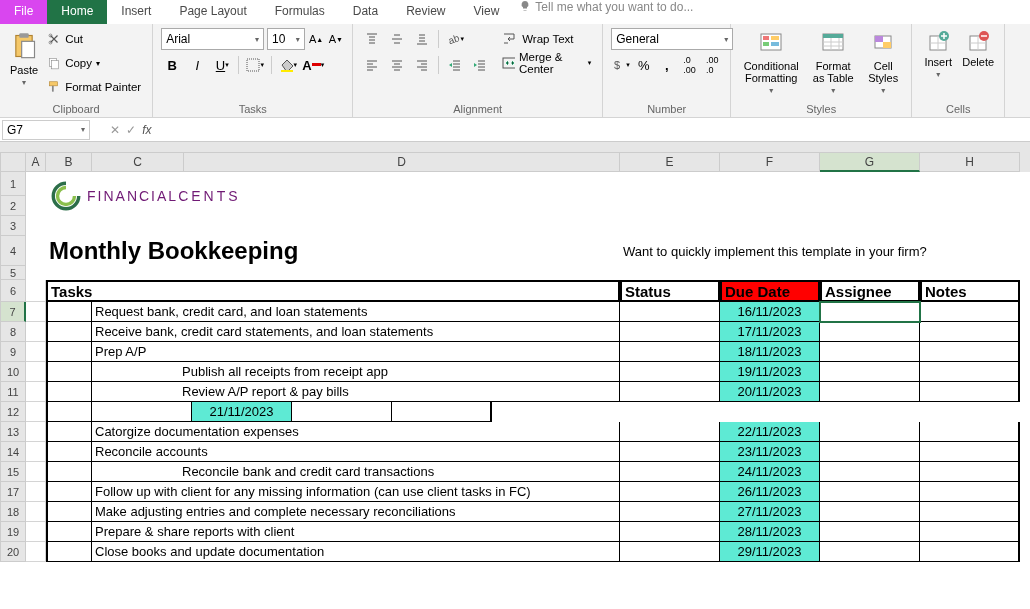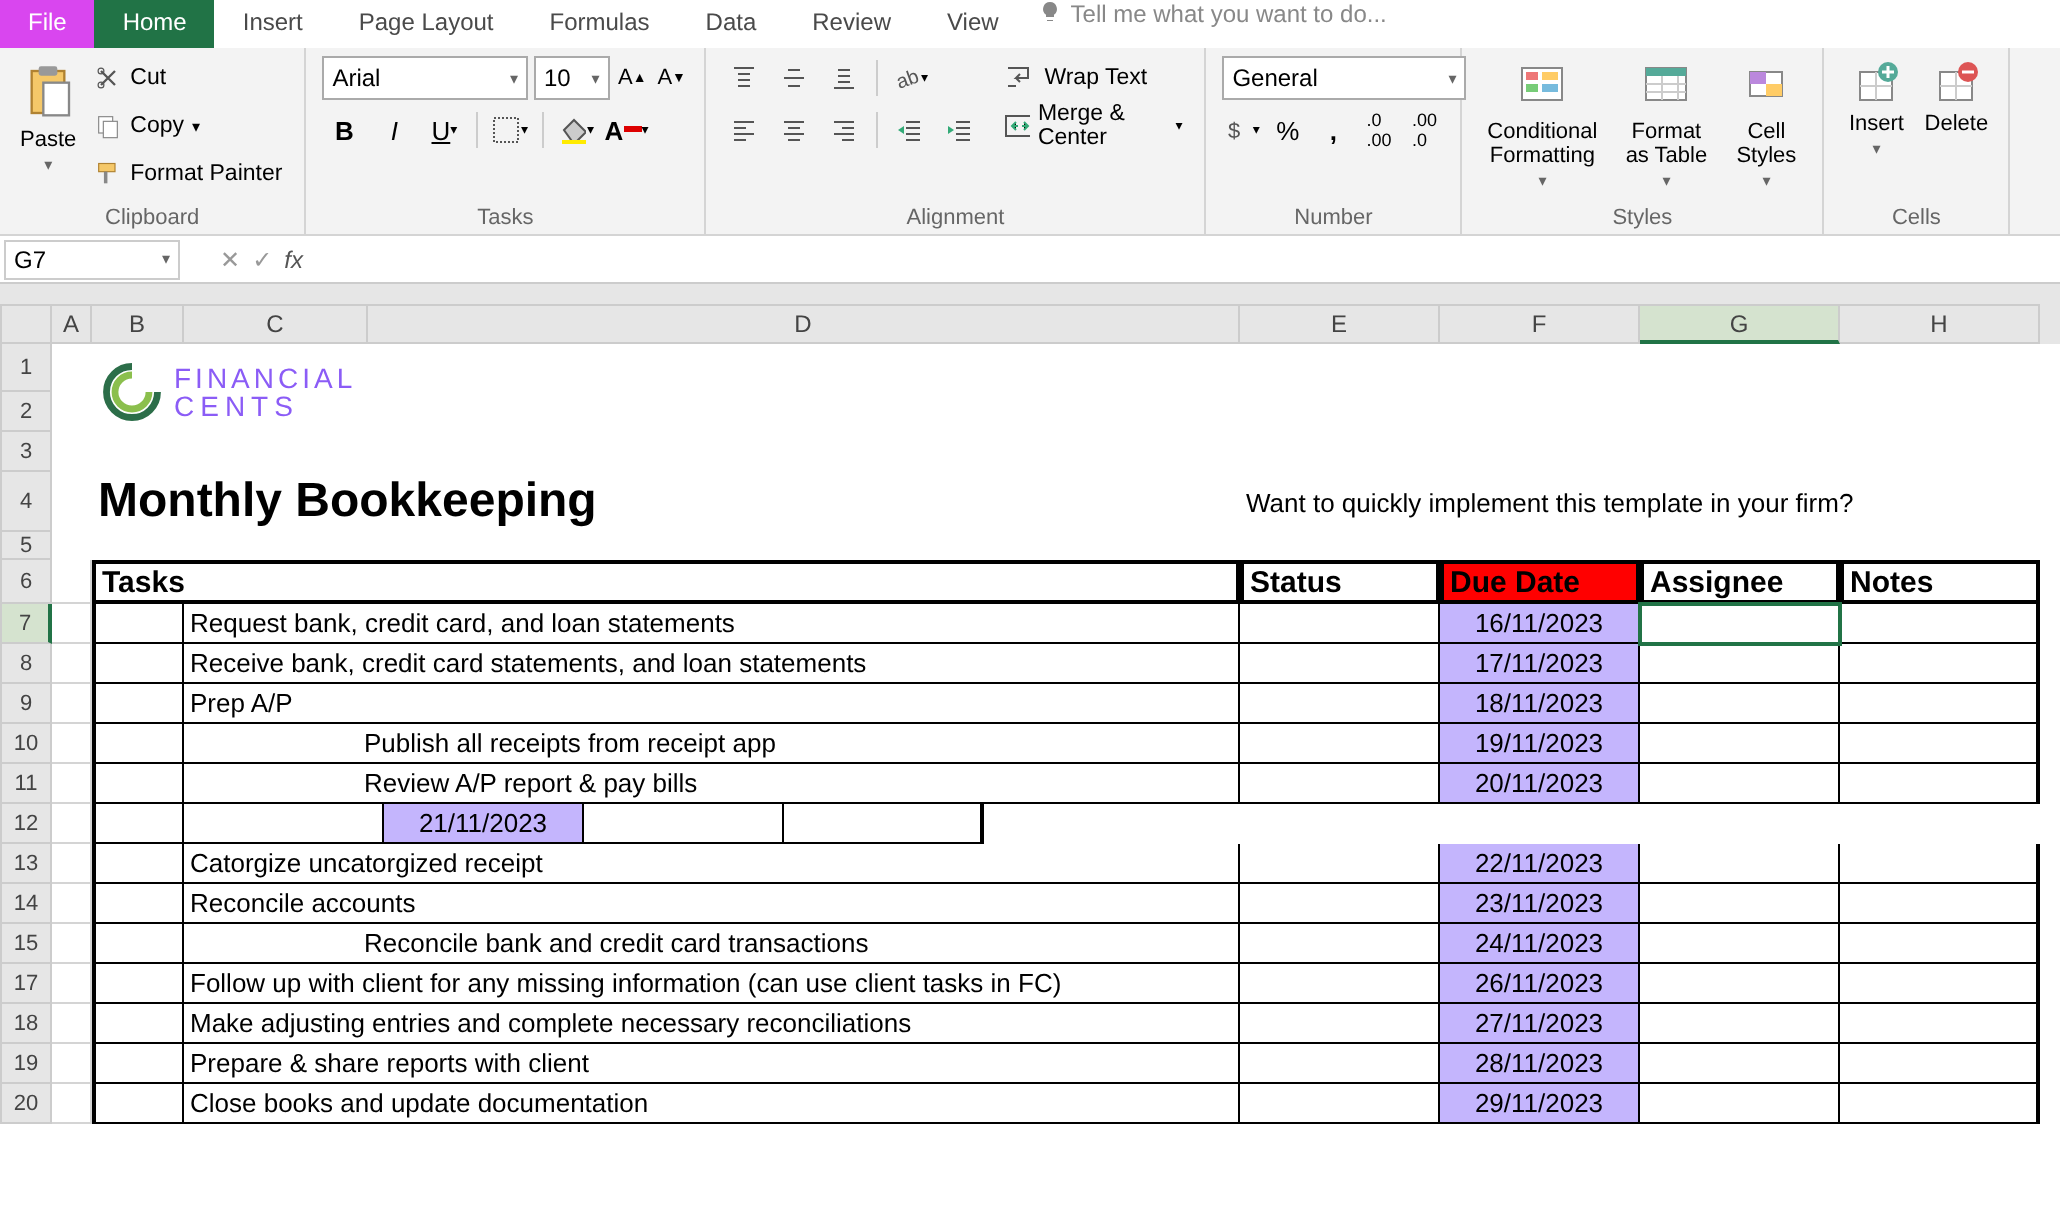--- a/index.html
+++ b/index.html
@@ -62,26 +62,26 @@
 
 
 .logo-row .cell { border: none; }
 .title-row .cell { border: none; font-size: 24px; font-weight: bold; }
 .blurb { font-size: 13px; }
 
 .hdr-cell { background: #fff; font-weight: bold; font-size: 15px; border: 2px solid #000 !important; }
 .hdr-cell.red { background: #ff0000; }
 .task-cell { border-left: 2px solid #000; border-right: 1px solid #000; border-bottom: 1px solid #000; }
 .std-cell { border-right: 1px solid #000; border-bottom: 1px solid #000; }
-.red-cell { background: #c4b5fd; text-align: center; justify-content: center; border-right: 1px solid #000; border-bottom: 1px solid #000; }
+.red-cell { background: #5eead4; text-align: center; justify-content: center; border-right: 1px solid #000; border-bottom: 1px solid #000; }
 .last-cell { border-right: 2px solid #000; border-bottom: 1px solid #000; }
 .indent { padding-left: 90px; }
 
 .logo { display: flex; align-items: center; gap: 4px; }
-.logo-text { display: flex; flex-direction: column; line-height: 1; font-family: serif; color: #8b5cf6; }
+.logo-text { display: flex; flex-direction: row; line-height: 1; font-family: serif; color: #701a75; }
 .logo-text .l1 { font-size: 14px; letter-spacing: 2px; }
 .logo-text .l2 { font-size: 14px; letter-spacing: 3px; }
 </style>
 </head>
 <body>
 
 <div class="tabs">
   <div class="tab" style="background:#d946ef;color:#fff">File</div>
   <div class="tab active">Home</div>
   <div class="tab">Insert</div>
@@ -493,21 +493,21 @@
         <div class="cell task-cell cB"></div>
         <div class="cell std-cell cE"></div>
         <div class="cell red-cell cF">21/11/2023</div>
         <div class="cell std-cell cG"></div>
         <div class="cell last-cell cH"></div>
       </div>
       <div class="row">
         <div class="rowh">13</div>
         <div class="cell cA"></div>
         <div class="cell task-cell cB"></div>
-        <div class="cell std-cell" style="width:528px">Catorgize uncatorgized receipt</div>
+        <div class="cell std-cell" style="width:528px">Catorgize documentation expenses</div>
         <div class="cell std-cell cE"></div>
         <div class="cell red-cell cF">22/11/2023</div>
         <div class="cell std-cell cG"></div>
         <div class="cell last-cell cH"></div>
       </div>
       <div class="row">
         <div class="rowh">14</div>
         <div class="cell cA"></div>
         <div class="cell task-cell cB"></div>
         <div class="cell std-cell" style="width:528px">Reconcile accounts</div>

